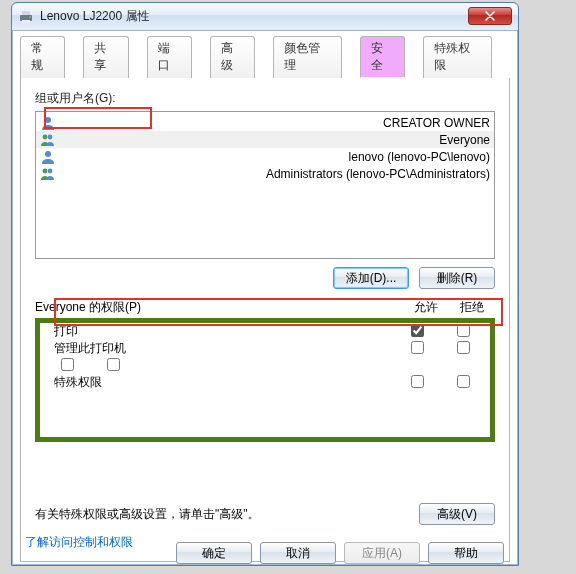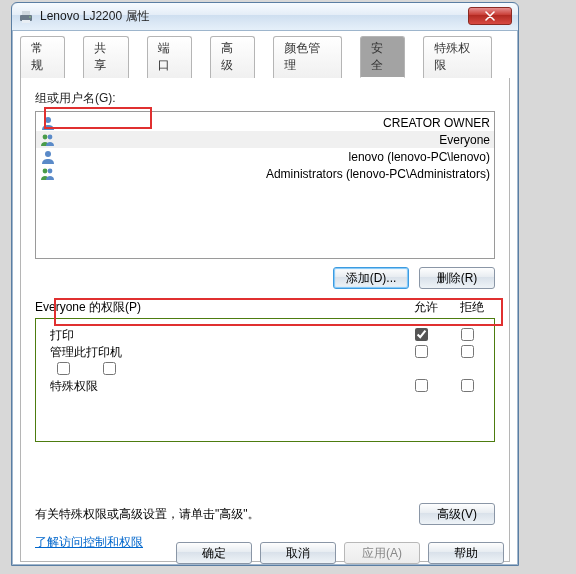--- a/index.html
+++ b/index.html
@@ -6,42 +6,42 @@
   body { margin: 0; background: #d8d8d8; width: 576px; height: 574px; overflow: hidden; }
   .window { position: absolute; left: 11px; top: 2px; width: 508px; height: 564px; background: #fff; border: 1px solid #5a7ea3; border-radius: 6px 6px 0 0; box-shadow: 0 0 0 1px #a2b7cd inset; }
   .titlebar { height: 28px; background: linear-gradient(#f7fbff, #e4edf7 45%, #cfdff0 46%, #e6f0fa); border-bottom: 1px solid #9db5cc; border-radius: 6px 6px 0 0; position: relative; display: flex; align-items: center; padding: 0 6px; }
   .tb-icon { width: 16px; height: 16px; margin-right: 6px; }
   .tb-icon svg { width: 16px; height: 16px; display: block; }
   .tb-title { color: #1a1a1a; }
   .tb-close { position: absolute; right: 6px; top: 4px; width: 44px; height: 18px; border-radius: 3px; background: linear-gradient(#e68e8e, #c83a32 45%, #b22a22 46%, #d84a42); border: 1px solid #8a2a22; display: flex; align-items: center; justify-content: center; color: #fff; font-weight: bold; cursor: pointer; }
   .body { position: relative; padding: 4px 8px 8px 8px; }
   .tabs { display: flex; gap: 0; border-bottom: 1px solid #b5b5b5; position: relative; top: 1px; }
   .tab { padding: 3px 10px; border: 1px solid #b5b5b5; border-bottom: none; background: linear-gradient(#fff,#f0f0f0); border-radius: 3px 3px 0 0; margin-right: 18px; cursor: pointer; color: #333; }
-  .tab.active { background: #a3a3a3; position: relative; z-index: 2; border-bottom: 1px solid #fff; }
+  .tab.active { background: #f0abfc; position: relative; z-index: 2; border-bottom: 1px solid #fff; }
   .tabpage { border: 1px solid #b5b5b5; border-top: none; background: #fff; padding: 10px 14px 14px 14px; height: 484px; position: relative; }
   .lbl { margin: 2px 0 4px 0; color: #222; }
   .listbox { border: 1px solid #9a9a9a; height: 148px; background: #fff; overflow: hidden; padding-top: 2px; }
   .row { display: flex; align-items: center; height: 17px; padding: 0 4px; gap: 6px; font-family: Consolas, monospace; justify-content: space-between; }
   .row.sel { background: #f0f0f0; }
   .pic { width: 16px; height: 16px; flex: none; display:flex; align-items:center; justify-content:center; }
   .pic svg { width:16px; height:16px; }
   .btnrow { display: flex; justify-content: flex-end; gap: 10px; margin: 8px 0 10px 0; }
   .btn { min-width: 76px; height: 22px; border: 1px solid #8a96a6; border-radius: 3px; background: linear-gradient(#fefefe,#e7ecf1 45%,#d9e1ea 46%,#eef3f7); cursor: pointer; padding: 0 8px; text-align: center; line-height: 20px; }
   .btn.hl { border: 1px solid #3c9be0; box-shadow: 0 0 1px 1px #7cc5f8 inset; }
   .btn.disabled { color:#888; border-color:#b8b8b8; background:linear-gradient(#f6f6f6,#ececec); cursor:default; }
   .permhead { display:flex; align-items:center; margin:0 0 2px 0; }
   .permhead .plabel { flex:1; }
   .colh { width:46px; text-align:center; }
-  .permbox { border: 1px solid #4d7c0f; height: 124px; background:#fff; padding-top:8px; }
+  .permbox { border: 5px solid #4d7c0f; height: 124px; background:#fff; padding-top:0; }
   .prow { display:flex; align-items:center; height:17px; padding:0 4px; }
   .prow .pname { flex:1; padding-left:10px; }
   .chk { width:46px; text-align:center; }
   .chk input { margin:0; accent-color:#555; }
   .advline { position:absolute; left:14px; right:14px; bottom:36px; display:flex; align-items:center; justify-content:space-between; }
-  .link { position:absolute; left:14px; bottom:10px; color:#0066cc; text-decoration:underline; cursor:pointer; }
+  .link { position:absolute; left:4px; bottom:10px; color:#0066cc; cursor:pointer; }
   .dlgbtns { position:absolute; right:14px; bottom:6px; display:flex; gap:8px; }
 
   .hlbox { position:absolute; border: 2px solid #e03030; pointer-events:none; }
   .hl1 { left:44px; top:107px; width:108px; height:22px; }
   .hl2 { left:54px; top:298px; width:449px; height:28px; }
 </style>
 </head>
 <body>
 
 <div class="window">

